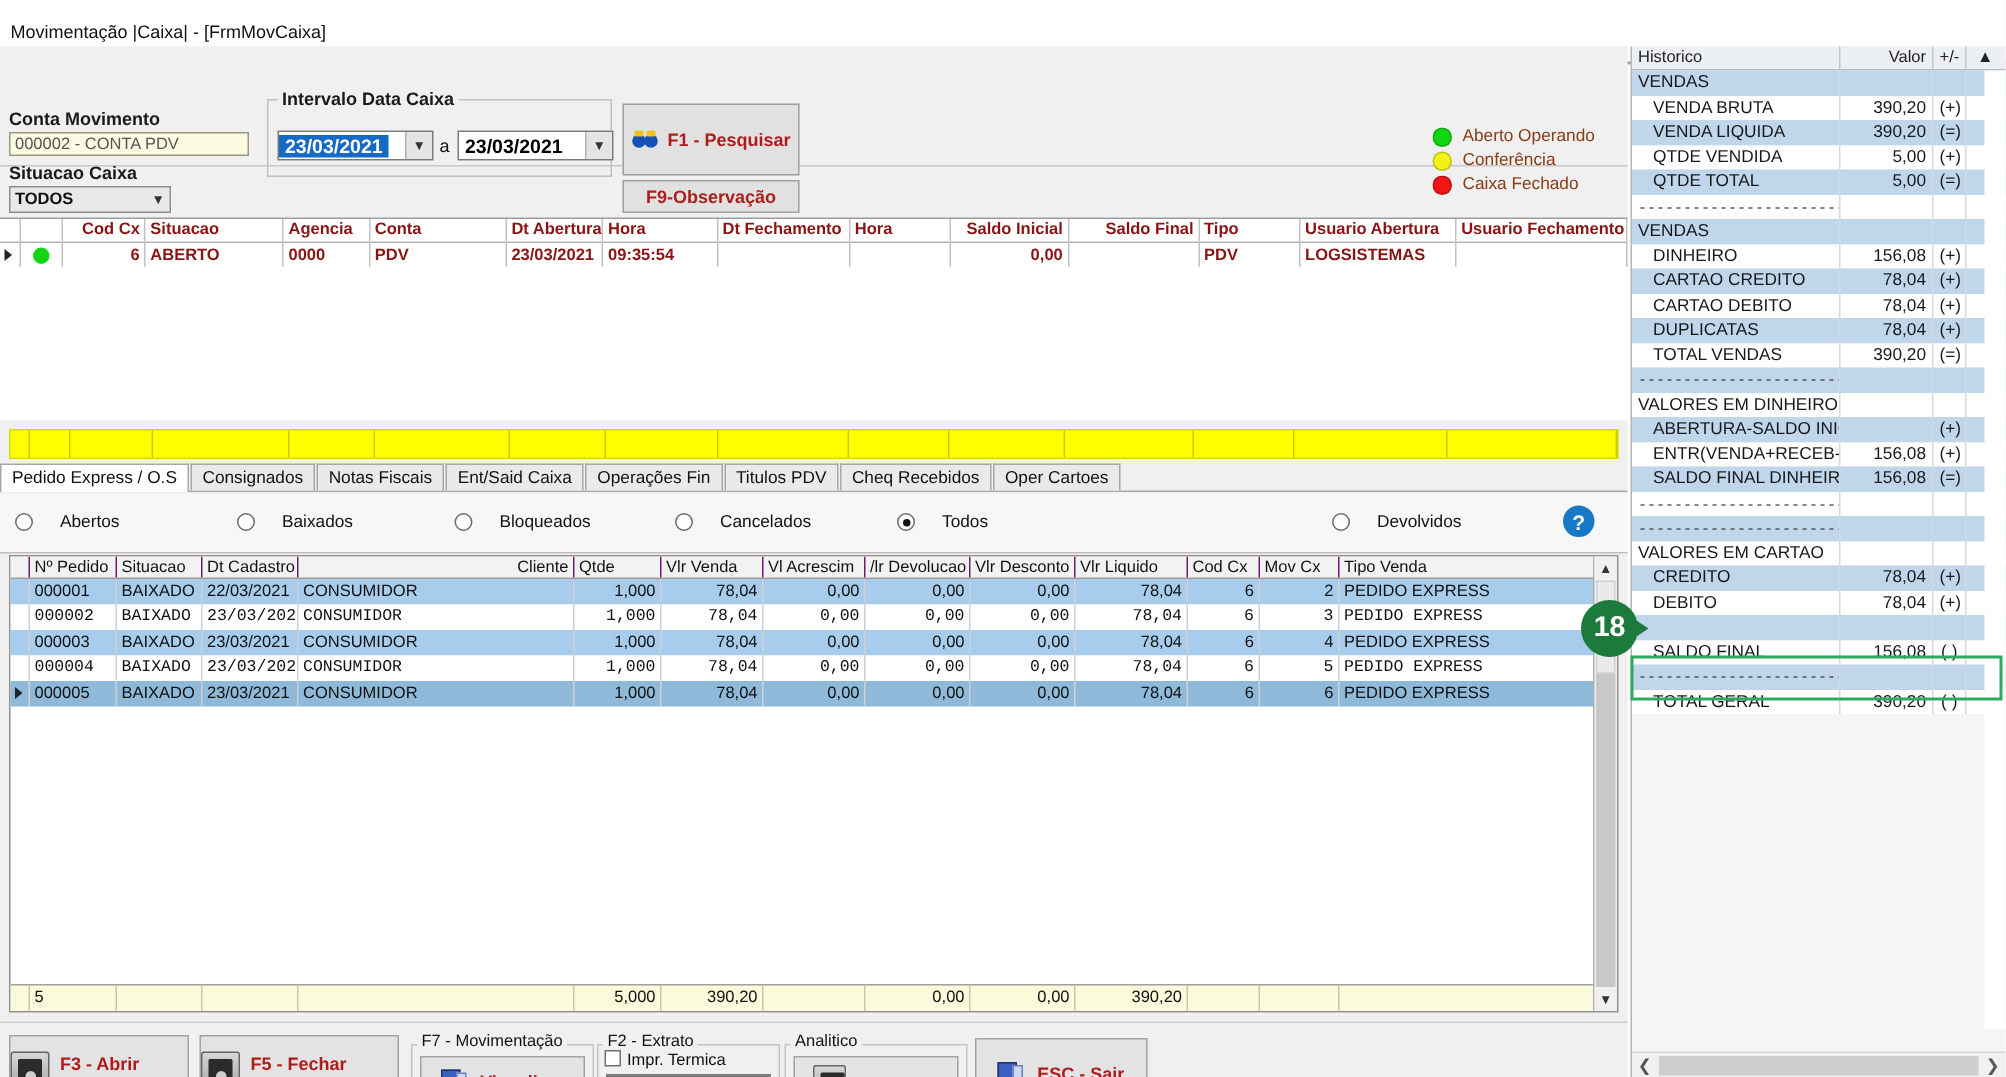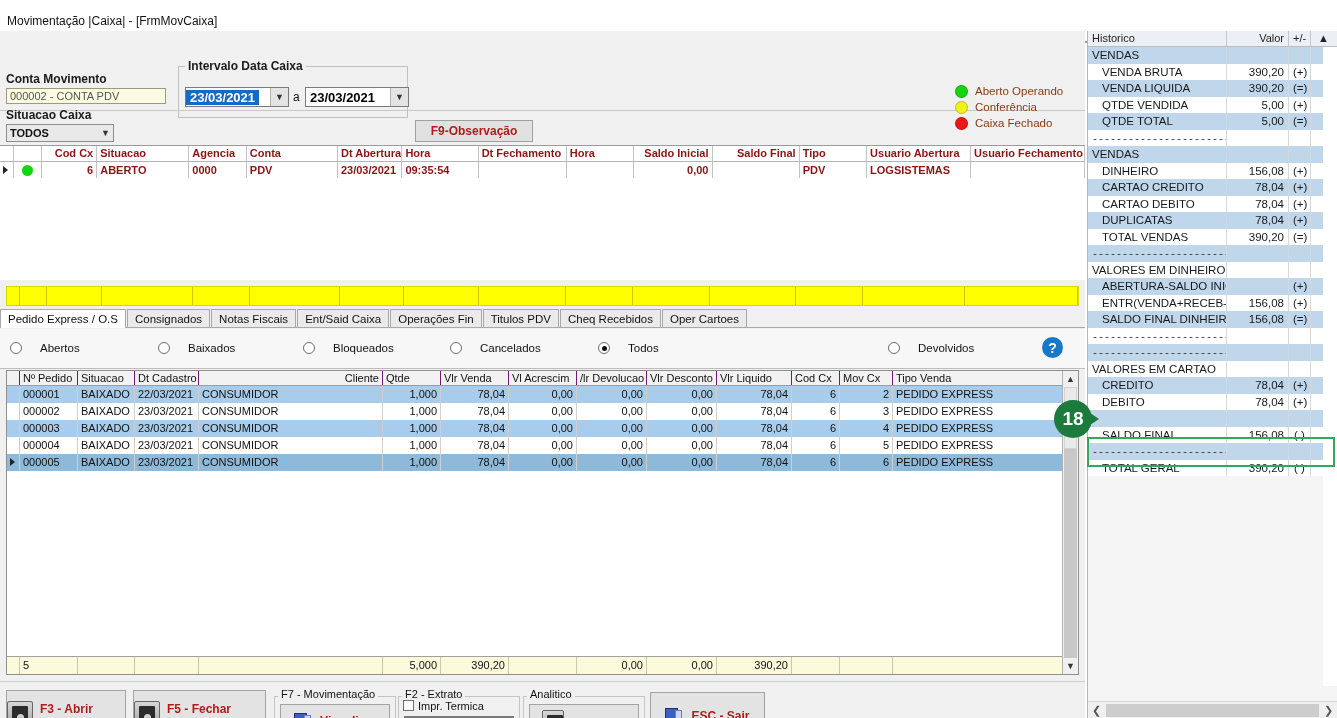--- a/index.html
+++ b/index.html
@@ -153,21 +153,21 @@
   #mg-head > div {
     font-size:11px; color:#111; border-right:1px solid #701a75;
     padding:0 3px; line-height:14px; overflow:hidden; white-space:nowrap;
   }
   .mrow { display:flex; height:17px; }
   .mrow > div {
     font-size:11px; color:#111; border-right:1px solid #cfcfcf;
     padding:0 3px; line-height:16px; overflow:hidden; white-space:nowrap;
   }
   .mrow.odd { background:#a8cdec; }
-  .mrow.even { background:#ffffff; }
+  .mrow.even { background:#ffffff;font-family:Liberation Mono, monospace; }
   .mrow.cur  { background:#8fb9d8; }
   .rowmark { width:13px; position:relative; border-right:1px solid #cfcfcf; }
   .rowmark .tri {
     position:absolute; left:3px; top:4px; width:0; height:0;
     border-left:5px solid #222; border-top:4px solid transparent;
     border-bottom:4px solid transparent;
   }
   #mg-scroll {
     position:absolute; right:0; top:0; width:16px; height:303px;
     background:#f0f0f0; border-left:1px solid #b0b0b0;
@@ -315,20 +315,29 @@
     <div class="datebox" id="date1">
       <span class="dv sel">23/03/2021</span>
       <span class="arrow">▼</span>
     </div>
     <div id="date-a">a</div>
     <div class="datebox" id="date2">
       <span class="dv">23/03/2021</span>
       <span class="arrow">▼</span>
     </div>
 
+    <div class="pushbtn" id="btn-pesquisar">
+      <svg width="18" height="14" viewBox="0 0 18 14">
+        <circle cx="5" cy="8" r="4.5" fill="#1550b5"></circle>
+          <circle cx="13" cy="8" r="4.5" fill="#1550b5"></circle>
+        <rect x="2" y="1" width="6" height="4" rx="1" fill="#f2c21a"></rect>
+        <rect x="10" y="1" width="6" height="4" rx="1" fill="#f2c21a"></rect>
+      </svg>
+      <span>F1 - Pesquisar</span>
+    </div>
     <div class="pushbtn" id="btn-observacao">
       <span>F9-Observação</span>
     </div>
 
     <div id="legend">
       <div class="leg-row">
         <span class="dot" style="background:#12d612"></span>
         <span class="leg-txt">Aberto Operando</span>
       </div>
       <div class="leg-row">

